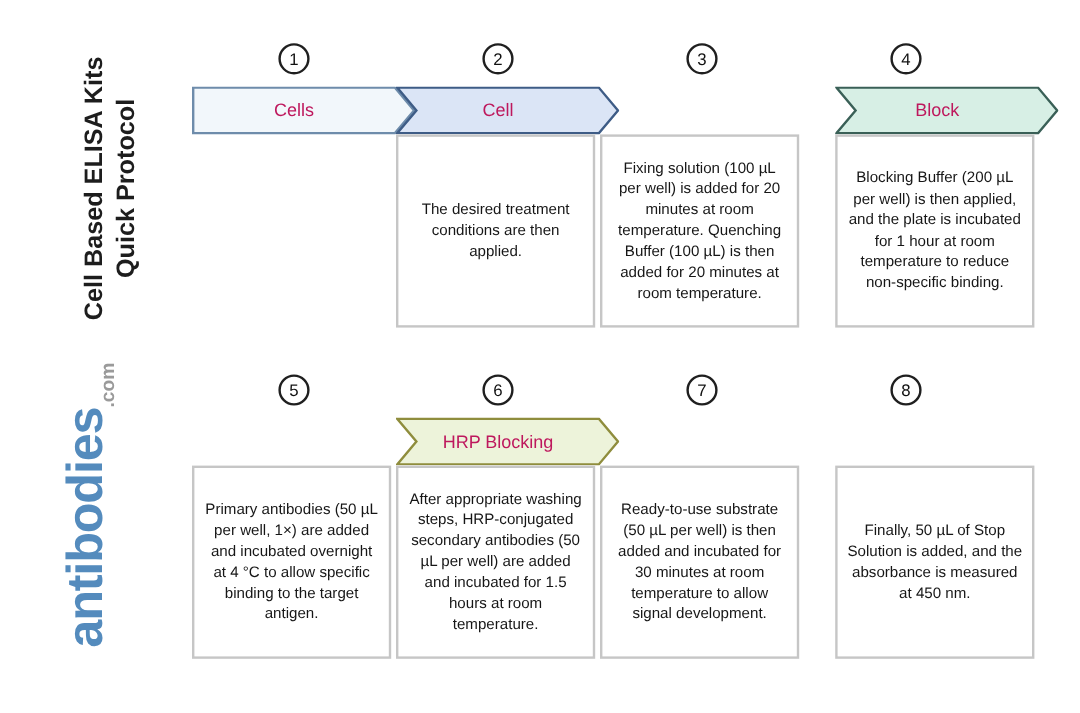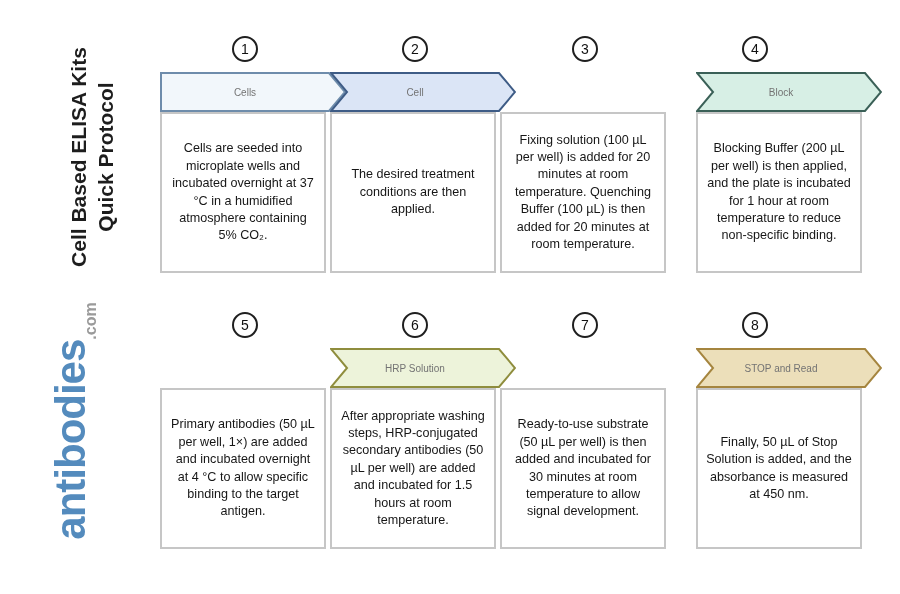--- a/index.html
+++ b/index.html
@@ -33,21 +33,21 @@
     position:absolute; width:26px; height:26px; background:#ffffff;
     border:2px solid #1f1f1f; border-radius:50%;
     display:flex; align-items:center; justify-content:center;
     font-size:14px; font-weight:500; color:#111; box-sizing:border-box;
   }
   .arrow { position:absolute; width:186px; height:40px; }
   .arrow svg { position:absolute; left:0; top:0; width:100%; height:100%; display:block; }
   .arrow .lbl {
     position:absolute; left:0; right:16px; top:0; bottom:0;
     display:flex; align-items:center; justify-content:center;
-    font-size:10px; font-weight:500; color:#737373; white-space:nowrap;
+    font-size:15px; font-weight:500; color:#be185d; white-space:nowrap;
   }
   .box {
     position:absolute; width:166px; height:161px; background:#ffffff;
     border:2px solid #c6c6c6; box-sizing:border-box;
     display:flex; align-items:center; justify-content:center;
     padding:6px 8px;
   }
   .box p { margin:0; text-align:center; font-size:12.6px; line-height:1.38; color:#161616; }
 
   
@@ -95,49 +95,40 @@
       </svg>
       <div class="lbl">Cell</div>
     </div>
     <div class="arrow r1 c3">
       <svg viewBox="0 0 186 40" preserveAspectRatio="none">
         <polygon points="1,1 169,1 185,20 169,39 1,39 17,20" stroke-width="2" fill="#d7efe5" stroke="#3a6057"></polygon>
       </svg>
       <div class="lbl">Block</div>
     </div>
 
-    <div class="box r1 c0">
-      <p>Cells are seeded into microplate wells and incubated overnight at 37 °C in a humidified atmosphere containing 5% CO₂.</p>
-    </div>
     <div class="box r1 c1">
       <p>The desired treatment conditions are then applied.</p>
     </div>
     <div class="box r1 c2">
       <p>Fixing solution (100 µL per well) is added for 20 minutes at room temperature. Quenching Buffer (100 µL) is then added for 20 minutes at room temperature.</p>
     </div>
     <div class="box r1 c3">
       <p>Blocking Buffer (200 µL per well) is then applied, and the plate is incubated for 1 hour at room temperature to reduce non-specific binding.</p>
     </div>
 
     <div class="badge r2 c0">5</div>
     <div class="badge r2 c1">6</div>
     <div class="badge r2 c2">7</div>
     <div class="badge r2 c3">8</div>
 
     <div class="arrow r2 c1">
       <svg viewBox="0 0 186 40" preserveAspectRatio="none">
         <polygon points="1,1 169,1 185,20 169,39 1,39 17,20" stroke-width="2" fill="#edf3da" stroke="#8f8d3d"></polygon>
       </svg>
-      <div class="lbl">HRP Solution</div>
-    </div>
-    <div class="arrow r2 c3">
-      <svg viewBox="0 0 186 40" preserveAspectRatio="none">
-        <polygon points="1,1 169,1 185,20 169,39 1,39 17,20" stroke-width="2" fill="#ecdfba" stroke="#a5853f"></polygon>
-      </svg>
-      <div class="lbl">STOP and Read</div>
+      <div class="lbl">HRP Blocking</div>
     </div>
 
     <div class="box r2 c0">
       <p>Primary antibodies (50 µL per well, 1×) are added and incubated overnight at 4 °C to allow specific binding to the target antigen.</p>
     </div>
     <div class="box r2 c1">
       <p>After appropriate washing steps, HRP-conjugated secondary antibodies (50 µL per well) are added and incubated for 1.5 hours at room temperature.</p>
     </div>
     <div class="box r2 c2">
       <p>Ready-to-use substrate (50 µL per well) is then added and incubated for 30 minutes at room temperature to allow signal development.</p>

